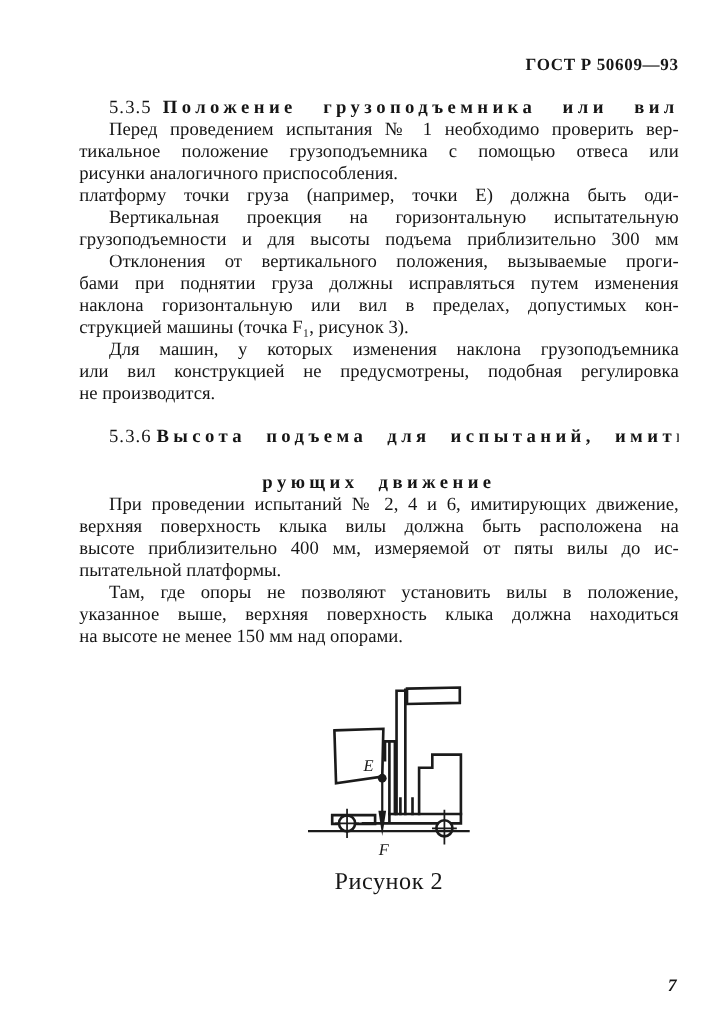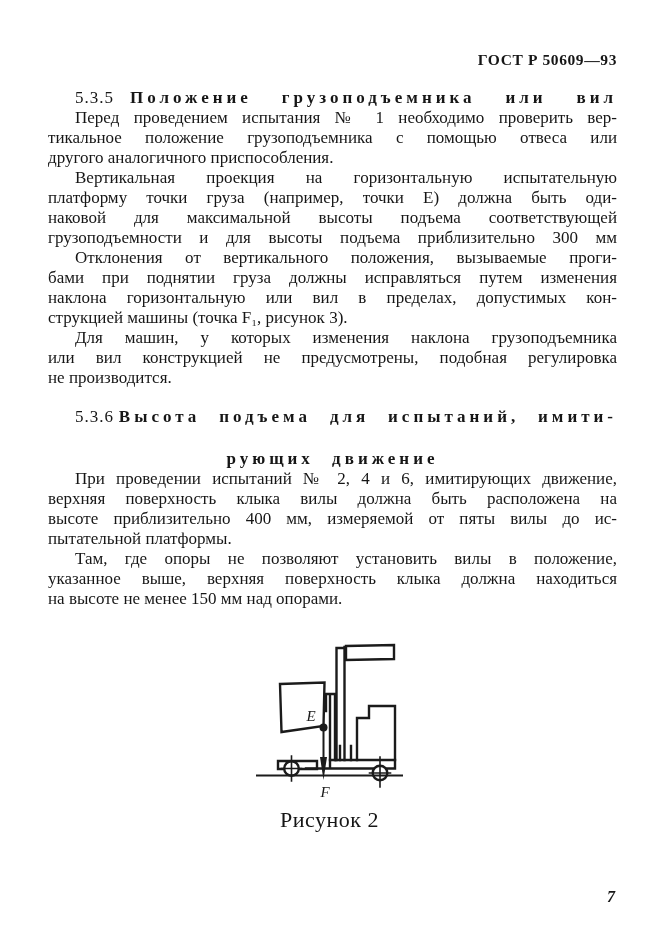--- a/index.html
+++ b/index.html
@@ -4,21 +4,21 @@
 <style>
   html,body { margin:0; padding:0; }
   body {
     width:661px; height:936px;
     background:#ffffff;
     font-family:"Liberation Serif", serif;
     color:#161616;
     position:relative;
     overflow:hidden;
   }
-  .page { padding:50px 44px 0 48px; }
+  .page { padding:50px 44px 0 72px; }
   .doc-header {
     text-align:right;
     font-weight:bold;
     font-size:15.5px;
     line-height:19px;
     letter-spacing:0.6px;
   }
   .sec-heading {
     margin-top:19px;
     font-size:17px;
@@ -79,27 +79,26 @@
   <div class="doc-header">ГОСТ Р 50609—93</div>
 
   <div class="sec-heading">
     <span class="num">5.3.5</span>
     <span class="title">Положение грузоподъемника или вил</span>
   </div>
 
   <div class="para">
     <div class="line first">Перед проведением испытания № 1 необходимо проверить вер-</div>
     <div class="line">тикальное положение грузоподъемника с помощью отвеса или</div>
-    <div class="line last">другого аналогичного приспособления.</div>
+    <div class="line last">рисунки аналогичного приспособления.</div>
   </div>
 
   <div class="para">
+    <div class="line">платформу точки груза (например, точки E) должна быть оди-</div>
     <div class="line first">Вертикальная проекция на горизонтальную испытательную</div>
-    <div class="line">платформу точки груза (например, точки E) должна быть оди-</div>
-    <div class="line">наковой для максимальной высоты подъема соответствующей</div>
     <div class="line">грузоподъемности и для высоты подъема приблизительно 300 мм</div>
   </div>
 
   <div class="para">
     <div class="line first">Отклонения от вертикального положения, вызываемые проги-</div>
     <div class="line">бами при поднятии груза должны исправляться путем изменения</div>
     <div class="line">наклона горизонтальную или вил в пределах, допустимых кон-</div>
     <div class="line last">струкцией машины (точка F₁, рисунок 3).</div>
   </div>
 

